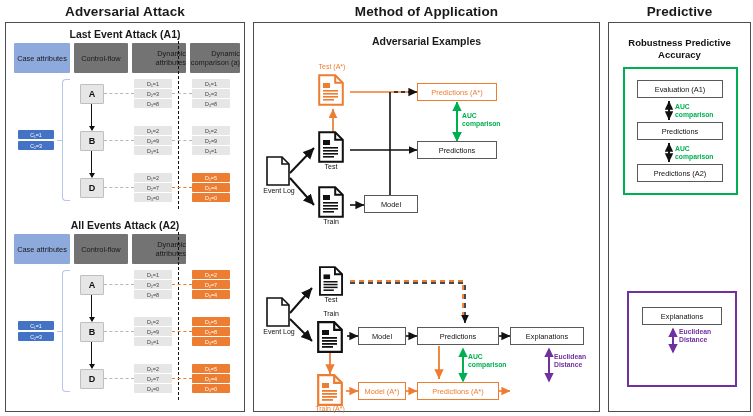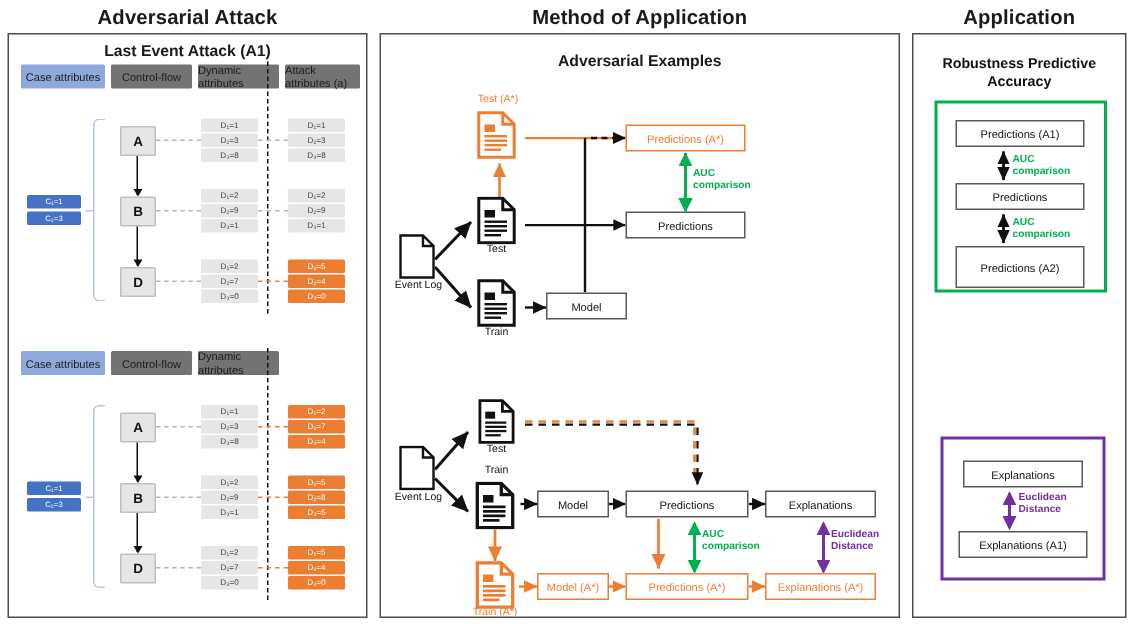--- a/index.html
+++ b/index.html
@@ -19,23 +19,23 @@
     letter-spacing:.1px;
   }
   .panel {
     position:absolute;
     border:1.6px solid #4d4d4d;
     background:#fff;
   }
   
   .colhead {
     position:absolute;
-    height:16px;
+    height:30px;
     display:flex; align-items:center; justify-content:center;
-    text-align:left;
+    text-align:right;
     font-size:7.4px;
     line-height:9px;
     color:#1a1a1a;
     border-radius:1px;
   }
   .ch-case { background:#8EA9DB; }
   .ch-orange { background:#737373; }
 
   .subtitle {
     position:absolute;
@@ -131,30 +131,30 @@
   .evalhead {
     position:absolute; text-align:center; font-weight:bold;
     font-size:9.5px; line-height:12px; color:#111; width:100%;
   }
 </style>
 </head>
 <body>
 
 <div class="panel-title" style="position:absolute;left:5px;top:4px;width:240px;">Adversarial Attack</div>
 <div class="panel-title" style="position:absolute;left:253px;top:4px;width:347px;">Method of Application</div>
-<div class="panel-title" style="position:absolute;left:608px;top:4px;width:143px;">Application</div>
+<div class="panel-title" style="position:absolute;left:608px;top:4px;width:143px;">Predictive</div>
 
 <div class="panel" style="left:5px;top:22px;width:240px;height:390px;">
 
   <div class="subtitle" style="top:5px;">Last Event Attack (A1)</div>
 
   <div class="colhead ch-case" style="left:8px;top:20px;width:56px;">Case attributes</div>
   <div class="colhead ch-orange" style="left:68px;top:20px;width:54px;">Control-flow</div>
   <div class="colhead ch-orange" style="left:126px;top:20px;width:54px;">Dynamic attributes</div>
-  <div class="colhead ch-orange" style="left:184px;top:20px;width:50px;">Attack attributes (a)</div>
+  <div class="colhead ch-orange" style="left:184px;top:20px;width:50px;">Dynamic comparison (a)</div>
 
   <div class="dashline" style="left:172px;top:18px;height:168px;"></div>
 
   <div class="bracket" style="left:56px;top:56px;width:8px;height:122px;"></div>
   <div class="bracket-mid" style="left:51px;top:117px;"></div>
 
   <div class="cattr" style="left:12px;top:107px;">C₁=1</div>
   <div class="cattr" style="left:12px;top:118px;">C₂=3</div>
 
   <div class="act" style="left:74px;top:61px;">A</div>
@@ -184,20 +184,21 @@
 
   <div class="attr" style="left:128px;top:150px;">D₁=2</div>
   <div class="attr" style="left:128px;top:160px;">D₂=7</div>
   <div class="attr" style="left:128px;top:170px;">D₃=0</div>
   <div class="attr orange" style="left:186px;top:150px;">D₁=5</div>
   <div class="attr orange" style="left:186px;top:160px;">D₂=4</div>
   <div class="attr orange" style="left:186px;top:170px;">D₃=0</div>
   <div class="hdash" style="left:98px;top:164px;width:30px;"></div>
   <div class="hdash-o" style="left:166px;top:164px;width:20px;"></div>
 
+  <div class="subtitle" style="top:196px;">All Events Attack (A2)</div>
 
   <div class="colhead ch-case" style="left:8px;top:211px;width:56px;">Case attributes</div>
   <div class="colhead ch-orange" style="left:68px;top:211px;width:54px;">Control-flow</div>
   <div class="colhead ch-orange" style="left:126px;top:211px;width:54px;">Dynamic attributes</div>
 
   <div class="dashline" style="left:172px;top:209px;height:168px;"></div>
 
   <div class="bracket" style="left:56px;top:247px;width:8px;height:122px;"></div>
   <div class="bracket-mid" style="left:51px;top:308px;"></div>
 
@@ -424,44 +425,43 @@
     </svg>
   </div>
   <div class="caption o" style="left:47px;top:382px;width:58px;">Train (A*)</div>
 
   <div class="fbox" style="left:104px;top:304px;width:48px;height:18px;">Model</div>
   <div class="fbox" style="left:163px;top:304px;width:82px;height:18px;">Predictions</div>
   <div class="fbox" style="left:256px;top:304px;width:74px;height:18px;">Explanations</div>
 
   <div class="fbox o" style="left:104px;top:359px;width:48px;height:18px;">Model (A*)</div>
   <div class="fbox o" style="left:163px;top:359px;width:82px;height:18px;">Predictions (A*)</div>
-  <div class="fbox o" style="left:256px;top:359px;width:74px;height:18px;">Explanations (A*)</div>
 
   <div class="lbl green" style="left:214px;top:330px;width:52px;text-align:left;">
     <span>AUC</span><br>
     <span>comparison</span>
   </div>
   <div class="lbl purple" style="left:300px;top:330px;width:48px;text-align:left;">
     <span>Euclidean</span><br>
     <span>Distance</span>
   </div>
 </div>
 
 <div class="panel" style="left:608px;top:22px;width:143px;height:390px;">
 
   <div class="evalhead" style="top:14px;">
     <span>Robustness Predictive</span><br>
     <span>Accuracy</span>
   </div>
 
   <div class="evalbox" style="left:14px;top:44px;width:115px;height:128px;"></div>
 
-  <div class="fbox" style="left:28px;top:57px;width:86px;height:18px;">Predictions (A1)</div>
+  <div class="fbox" style="left:28px;top:57px;width:86px;height:18px;">Evaluation (A1)</div>
   <div class="fbox" style="left:28px;top:99px;width:86px;height:18px;">Predictions</div>
-  <div class="fbox" style="left:28px;top:141px;width:86px;height:28px;">Predictions (A2)</div>
+  <div class="fbox" style="left:28px;top:141px;width:86px;height:18px;">Predictions (A2)</div>
 
   <svg class="ov" width="143" height="390">
     <path d="M60,97 L60,78" stroke="#111" stroke-width="1.6" fill="none" marker-end="url(#ab)"></path>
     <path d="M60,78 L60,97" stroke="#111" stroke-width="1.6" fill="none" marker-end="url(#ab)"></path>
     <path d="M60,139 L60,120" stroke="#111" stroke-width="1.6" fill="none" marker-end="url(#ab)"></path>
     <path d="M60,120 L60,139" stroke="#111" stroke-width="1.6" fill="none" marker-end="url(#ab)"></path>
   </svg>
 
   <div class="lbl green" style="left:66px;top:80px;width:56px;text-align:left;">
     <span>AUC</span><br>
@@ -469,21 +469,20 @@
   </div>
   <div class="lbl green" style="left:66px;top:122px;width:56px;text-align:left;">
     <span>AUC</span><br>
     <span>comparison</span>
   </div>
 
 
   <div class="evalbox purple" style="left:18px;top:268px;width:110px;height:96px;"></div>
 
   <div class="fbox" style="left:33px;top:284px;width:80px;height:18px;">Explanations</div>
-  <div class="fbox" style="left:30px;top:331px;width:86px;height:18px;">Explanations (A1)</div>
 
   <svg class="ov" width="143" height="390">
     <path d="M64,329 L64,306" stroke="#7030A0" stroke-width="1.8" fill="none" marker-end="url(#ap)"></path>
     <path d="M64,306 L64,329" stroke="#7030A0" stroke-width="1.8" fill="none" marker-end="url(#ap)"></path>
   </svg>
 
   <div class="lbl purple" style="left:70px;top:305px;width:52px;text-align:left;">
     <span>Euclidean</span><br>
     <span>Distance</span>
   </div>

